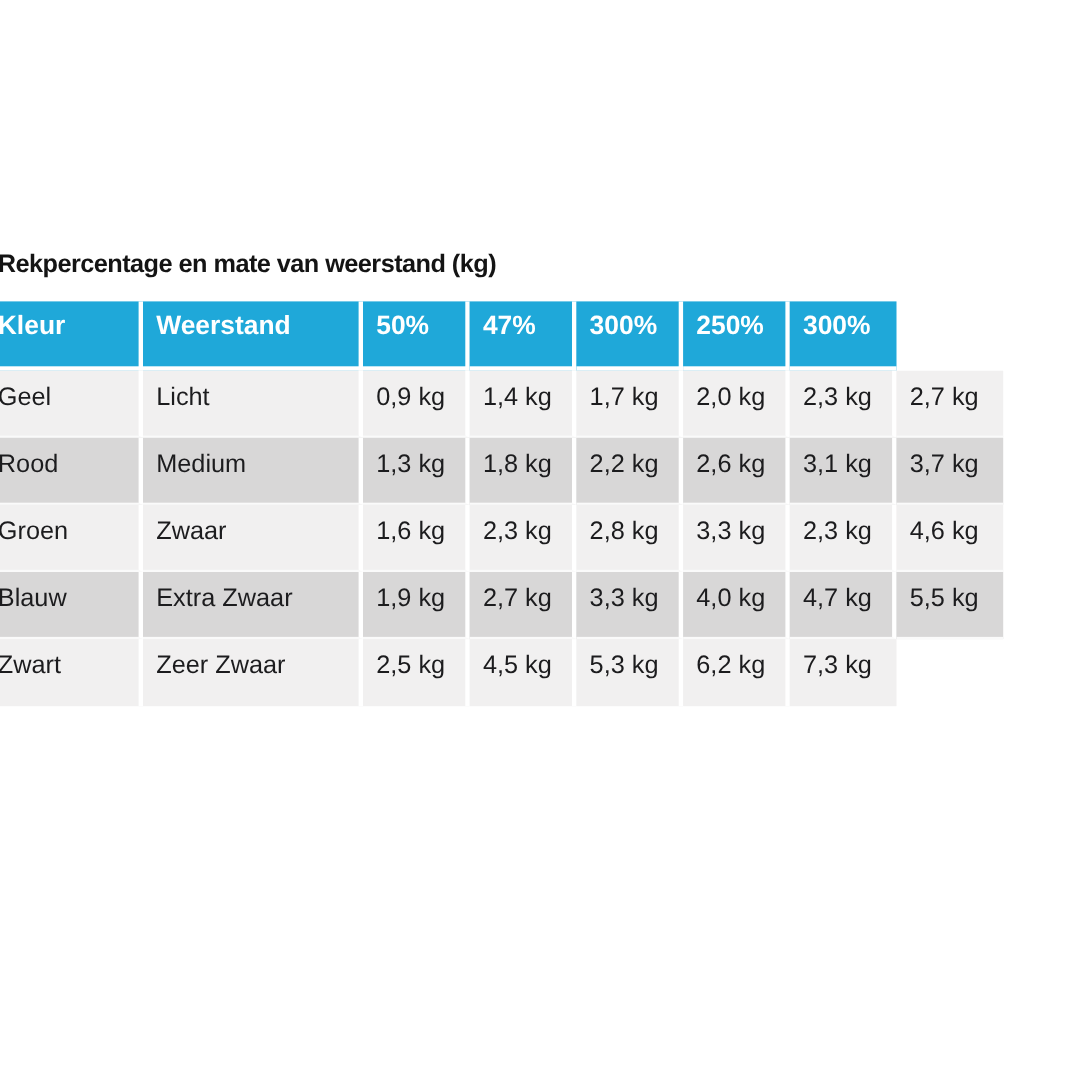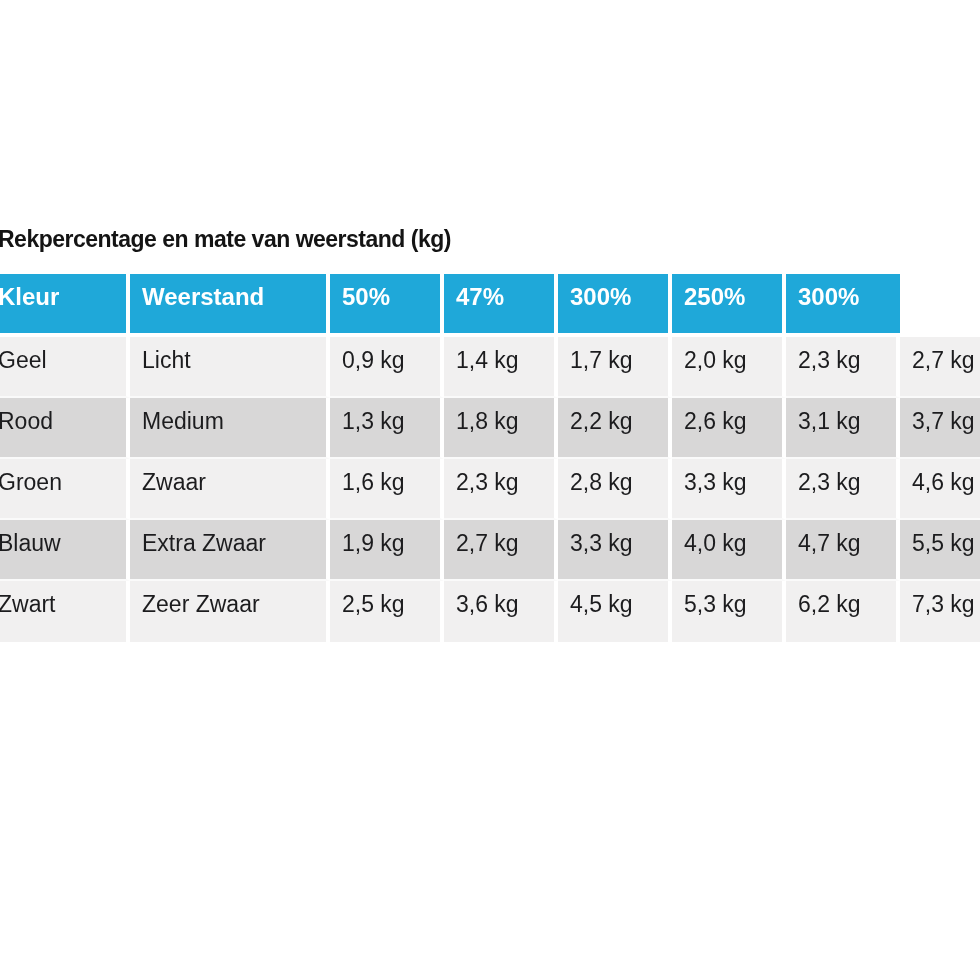--- a/index.html
+++ b/index.html
@@ -40,21 +40,21 @@
     flex: 0 0 auto;
     overflow: hidden;
     white-space: nowrap;
     padding-left: 12px;
   }
   .t-row .t-cell:not(:last-child) {
     border-right: 4px solid #ffffff;
   }
   .c0 { width: 142px; padding-left: 10px; }
   .c1 { width: 200px; }
-  .c2, .c3, .c4, .c5, .c6, .c7 { width: 114px; }
+  .c2, .c3, .c4, .c5, .c6, .c7 { width: 97px; }
 
   .header-row {
     height: 63px;
   }
   .header-row .t-cell {
     background: #1fa8d9;
     color: #ffffff;
     font-weight: bold;
     font-size: 24px;
     line-height: 28px;
@@ -134,20 +134,19 @@
     <div class="t-cell c4">3,3 kg</div>
     <div class="t-cell c5">4,0 kg</div>
     <div class="t-cell c6">4,7 kg</div>
     <div class="t-cell c7">5,5 kg</div>
   </div>
 
   <div class="t-row data-row row-light">
     <div class="t-cell c0">Zwart</div>
     <div class="t-cell c1">Zeer Zwaar</div>
     <div class="t-cell c2">2,5 kg</div>
-    <div class="t-cell c3">3,6 kg</div>
     <div class="t-cell c4">4,5 kg</div>
     <div class="t-cell c5">5,3 kg</div>
     <div class="t-cell c6">6,2 kg</div>
     <div class="t-cell c7">7,3 kg</div>
   </div>
 
 </div>
 
 </body></html>

